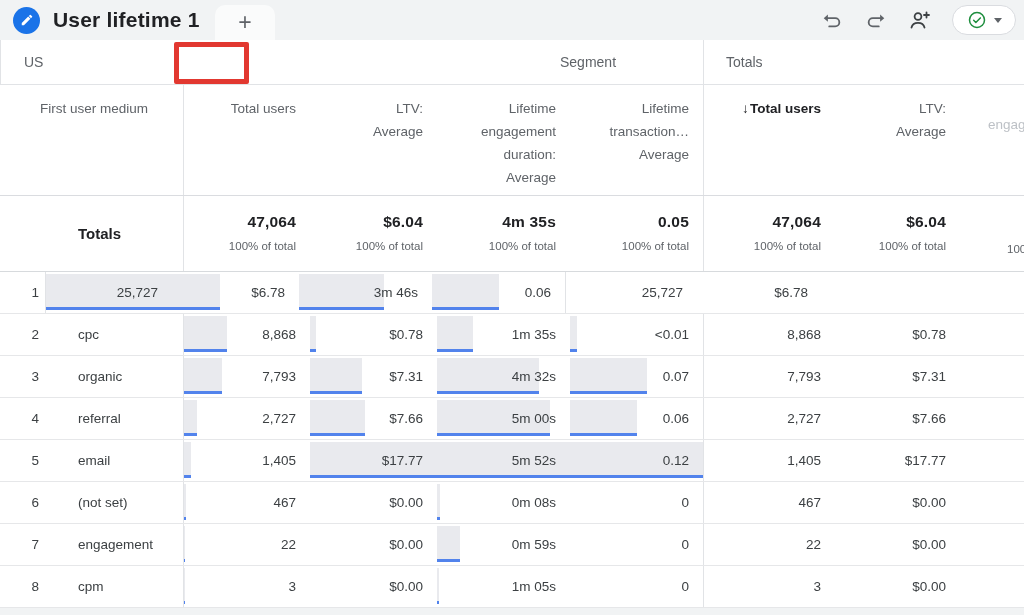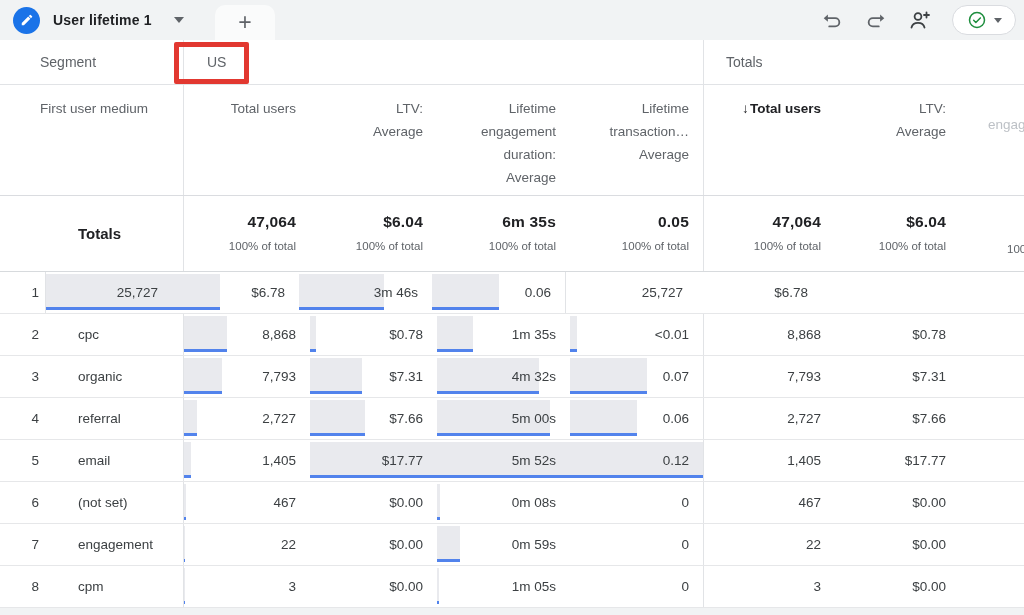--- a/index.html
+++ b/index.html
@@ -4,21 +4,21 @@
 <style>
   * { margin:0; padding:0; box-sizing:border-box; }
   html,body { width:1024px; height:615px; overflow:hidden; background:#fff;
     font-family:"Liberation Sans", sans-serif; color:#3c4043; }
   .page { position:relative; width:1024px; height:615px; }
 
   
   .topbar { position:relative; height:40px; background:#f1f3f4; }
   .tab-active { position:absolute; left:0; top:0; height:40px; display:flex; align-items:center; padding-left:13px; }
   .edit-circle { width:27px; height:27px; border-radius:50%; background:#1a73e8; display:flex; align-items:center; justify-content:center; }
-  .tab-title { margin-left:13px; font-size:14px; font-weight:bold; color:#202124; letter-spacing:.2px; }
+  .tab-title { margin-left:13px; font-size:21px; font-weight:bold; color:#202124; letter-spacing:.2px; }
   .tab-caret { margin-left:22px; width:0; height:0; border-left:5px solid transparent; border-right:5px solid transparent; border-top:6px solid #5f6368; }
   .newtab { position:absolute; left:215px; top:5px; width:60px; height:35px; background:#fafbfb; border-radius:10px 10px 0 0; display:flex; align-items:center; justify-content:center; font-size:23px; color:#5f6368; font-weight:400; }
   .topbar-right { position:absolute; right:8px; top:0; height:40px; display:flex; align-items:center; gap:20px; }
   .icon-btn { width:24px; height:24px; display:flex; align-items:center; justify-content:center; }
   .approve-pill { width:64px; height:30px; background:#fff; border:1px solid #dadce0; border-radius:16px; display:flex; align-items:center; justify-content:center; gap:7px; }
   .approve-caret { width:0; height:0; border-left:4px solid transparent; border-right:4px solid transparent; border-top:5px solid #5f6368; }
 
   
   .c-num { width:45px; } .c-dim { width:138px; }
   .c-m1 { width:127px; } .c-m2 { width:127px; } .c-m3 { width:133px; } .c-m4 { width:133px; }
@@ -104,22 +104,22 @@
             <circle cx="12" cy="12" r="9"></circle>
               <path d="M8 12.3l2.6 2.6L16 9.5"></path>
           </svg>
         </span>
         <span class="approve-caret"></span>
       </div>
     </div>
   </div>
 
   <div class="segrow">
+    <div class="cell seg-us vline-l">US</div>
     <div class="cell seg-label">Segment</div>
-    <div class="cell seg-us vline-l">US</div>
     <div class="cell seg-totals vline-l">Totals</div>
   </div>
   <div class="redbox"></div>
 
   <div class="headrow">
     <div class="hcell dimh">First user medium</div>
     <div class="hcell c-m1 vline-l">Total users</div>
     <div class="hcell c-m2">LTV:
 Average</div>
     <div class="hcell c-m3">Lifetime
@@ -140,21 +140,21 @@
     <div class="dimt">Totals</div>
     <div class="tcell c-m1 vline-l">
       <div class="tval">47,064</div>
         <div class="tsub">100% of total</div>
       </div>
     <div class="tcell c-m2">
       <div class="tval">$6.04</div>
         <div class="tsub">100% of total</div>
       </div>
     <div class="tcell c-m3">
-      <div class="tval">6m 35s</div>
+      <div class="tval">4m 35s</div>
         <div class="tsub">100% of total</div>
       </div>
     <div class="tcell c-m4">
       <div class="tval">0.05</div>
         <div class="tsub">100% of total</div>
       </div>
     <div class="tcell c-r1 vline-l">
       <div class="tval">47,064</div>
         <div class="tsub">100% of total</div>
       </div>

